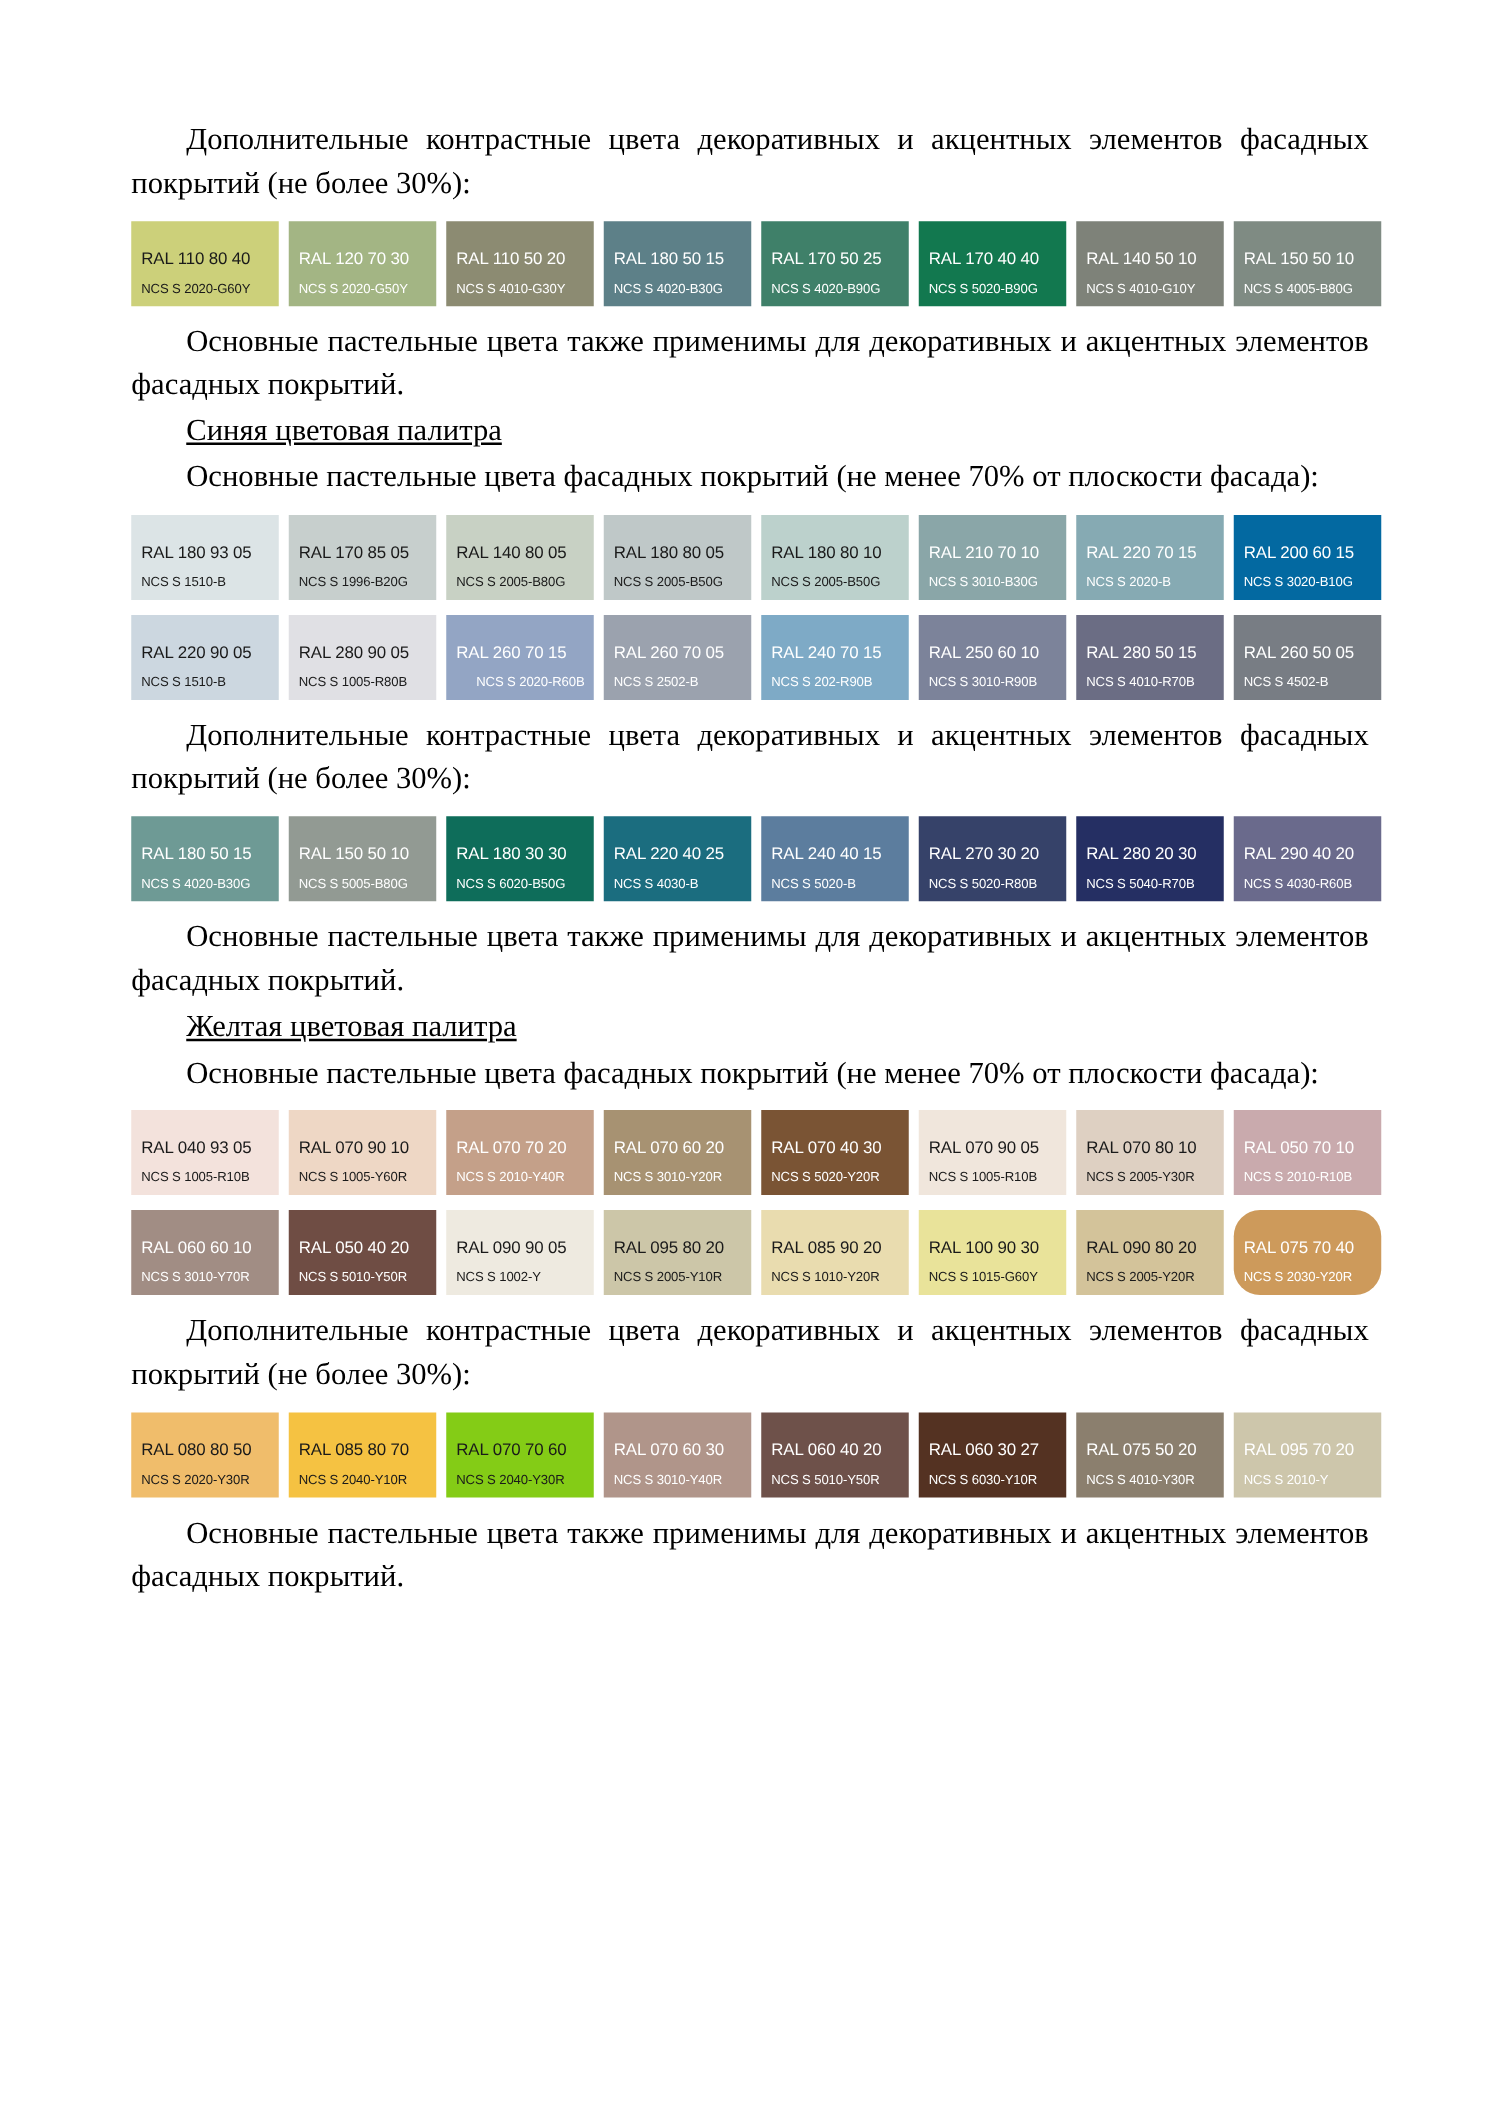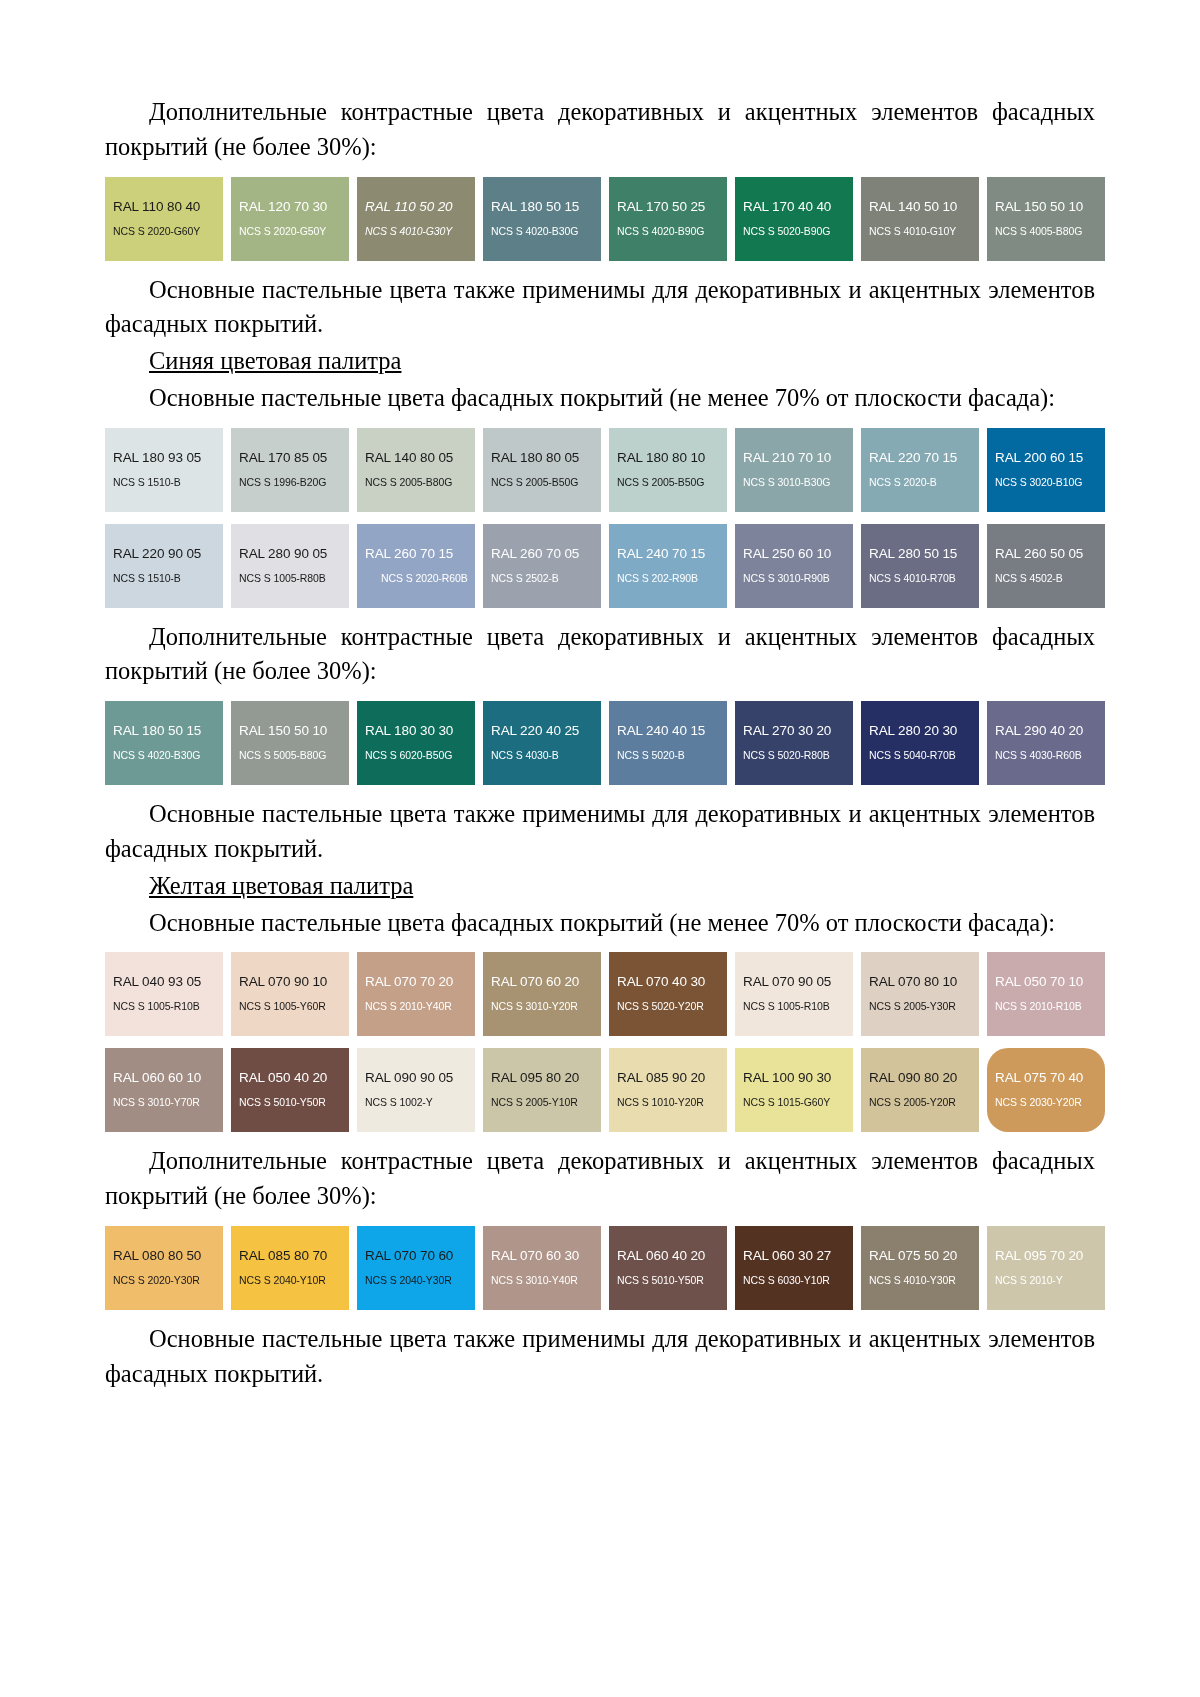--- a/index.html
+++ b/index.html
@@ -40,21 +40,21 @@
   }
   .swatch-row {
     display: flex;
     gap: 8px;
     margin: 12px 0 12px 0;
     width: 950px;
     margin-left: 0;
   }
   .swatch {
     width: 118px;
-    height: 84px;
+    height: 68px;
     position: relative;
     box-sizing: border-box;
     flex: 0 0 118px;
     overflow: hidden;
   }
   .swatch .code {
     position: absolute;
     left: 8px;
     top: 22px;
     font-family: "Liberation Sans", "DejaVu Sans", sans-serif;
@@ -83,21 +83,21 @@
 
   <div class="swatch-row">
     <div class="swatch" style="background: rgb(204, 208, 122);">
       <span class="code" style="color: rgb(26, 26, 26);">RAL 110 80 40</span>
       <span class="ncs" style="color: rgb(26, 26, 26);">NCS S 2020-G60Y</span>
     </div>
     <div class="swatch" style="background: rgb(163, 181, 132);">
       <span class="code" style="color: rgb(255, 255, 255);">RAL 120 70 30</span>
       <span class="ncs" style="color: rgb(255, 255, 255);">NCS S 2020-G50Y</span>
     </div>
-    <div class="swatch" style="background: rgb(140, 139, 114); font-style: italic;">
+    <div class="swatch" style="background: rgb(140, 139, 114);">
       <span class="code" style="color: rgb(255, 255, 255);">RAL 110 50 20</span>
       <span class="ncs" style="color: rgb(255, 255, 255);">NCS S 4010-G30Y</span>
     </div>
     <div class="swatch" style="background: rgb(93, 128, 136);">
       <span class="code" style="color: rgb(255, 255, 255);">RAL 180 50 15</span>
       <span class="ncs" style="color: rgb(255, 255, 255);">NCS S 4020-B30G</span>
     </div>
     <div class="swatch" style="background: rgb(63, 128, 105);">
       <span class="code" style="color: rgb(255, 255, 255);">RAL 170 50 25</span>
       <span class="ncs" style="color: rgb(255, 255, 255);">NCS S 4020-B90G</span>
@@ -309,21 +309,21 @@
 
   <div class="swatch-row">
     <div class="swatch" style="background: rgb(240, 189, 107);">
       <span class="code" style="color: rgb(26, 26, 26);">RAL 080 80 50</span>
       <span class="ncs" style="color: rgb(26, 26, 26);">NCS S 2020-Y30R</span>
     </div>
     <div class="swatch" style="background: rgb(245, 194, 66);">
       <span class="code" style="color: rgb(26, 26, 26);">RAL 085 80 70</span>
       <span class="ncs" style="color: rgb(26, 26, 26);">NCS S 2040-Y10R</span>
     </div>
-    <div class="swatch" style="background: #0ea5e9; text-align: center;">
+    <div class="swatch" style="background: #84cc16; text-align: center;">
       <span class="code" style="color: rgb(26, 26, 26);">RAL 070 70 60</span>
       <span class="ncs" style="color: rgb(26, 26, 26);">NCS S 2040-Y30R</span>
     </div>
     <div class="swatch" style="background: rgb(176, 149, 138); text-align: right;">
       <span class="code" style="color: rgb(255, 255, 255);">RAL 070 60 30</span>
       <span class="ncs" style="color: rgb(255, 255, 255);">NCS S 3010-Y40R</span>
     </div>
     <div class="swatch" style="background: rgb(110, 81, 74);">
       <span class="code" style="color: rgb(255, 255, 255);">RAL 060 40 20</span>
       <span class="ncs" style="color: rgb(255, 255, 255);">NCS S 5010-Y50R</span>

